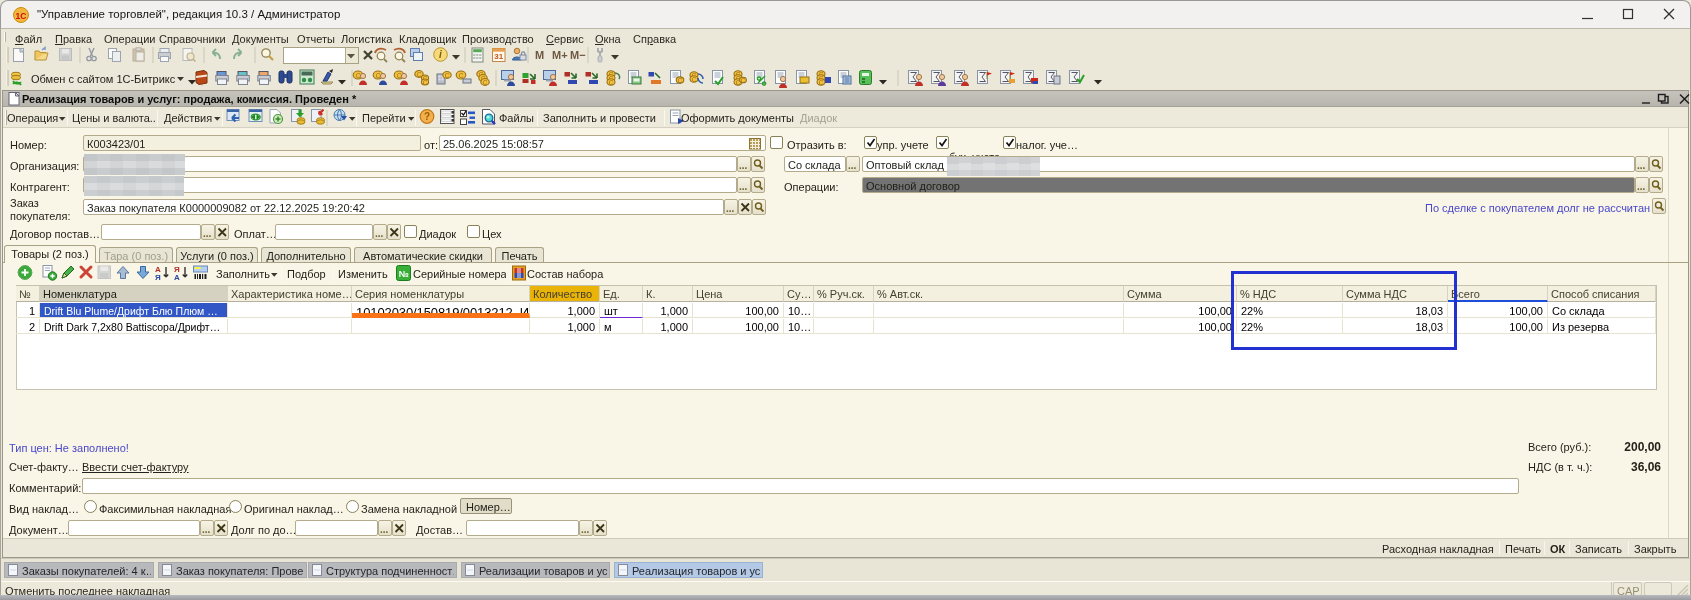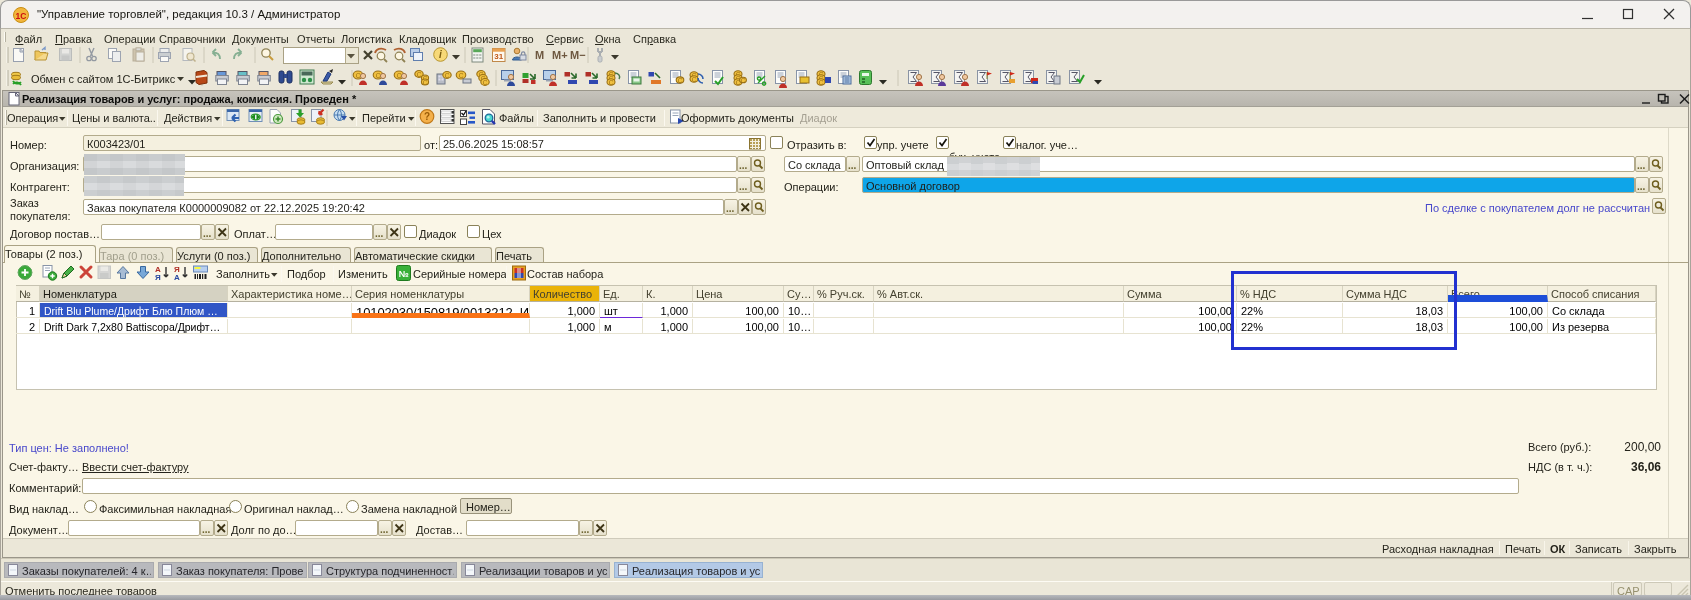--- a/index.html
+++ b/index.html
@@ -9,21 +9,21 @@
 .sbtn{position:absolute;background:linear-gradient(#f7f3e4,#e6e1cc);border:1px solid #b3ab8c;border-radius:2px}
 .cb{position:absolute;width:13px;height:13px;background:#fff;border:1px solid #8a8259;border-radius:2px}
 .radio{position:absolute;width:13px;height:13px;background:#fff;border:1px solid #8a8259;border-radius:50%}
 .link{position:absolute;font-size:11px;color:#4747cb;white-space:nowrap}
 .menu{position:absolute;top:4px;font-size:11px;color:#2a291f;white-space:nowrap}
 .ti{position:absolute;font-size:11px;color:#24231b;white-space:nowrap}
 .tsep{position:absolute;width:1px;height:16px;background:#cbc7b6;border-right:1px solid #fbf8ef}
 .hc{position:absolute;font-size:11px;color:#44412f;background:#f4f0df;border-right:1px solid #d7d3c0;padding:2px 0 0 3px;overflow:hidden;white-space:nowrap;height:16px}
 .cell{position:absolute;font-size:11px;color:#000;border-right:1px solid #e7e3d1;padding:2px 4px 0 4px;overflow:hidden;white-space:nowrap;height:15px}
 .cr{text-align:right}
-.tabi{position:absolute;background:#e9e5d4;border:1px solid #aaa284;border-bottom:none;border-radius:3px 3px 0 0;font-size:11px;color:#24231b;padding-top:2px;height:16px}
+.tabi{position:absolute;background:#e9e5d4;border:1px solid #aaa284;border-bottom:none;border-radius:3px 3px 0 0;font-size:11px;color:#24231b;text-align:center;padding-top:2px;height:16px}
 svg.abs{overflow:visible}
 </style></head>
 <body>
 <div class="abs" style="left:0;top:0;width:1691px;height:29px;background:#f3f1ef;border:1px solid #999;border-bottom:1px solid #b9b5a8;border-radius:8px 8px 0 0"></div>
 <svg class="abs" style="left:13px;top:7px" width="16" height="16">
     <circle cx="8" cy="8" r="7.5" fill="#f2b63c" stroke="#c88d12"></circle>
     <text x="8" y="11.5" font-size="8.5" font-weight="bold" fill="#c11" text-anchor="middle">1С</text>
   </svg>
 <div class="abs" style="left:37px;top:8px;font-size:11.5px;color:#15140f">"Управление торговлей", редакция 10.3 / Администратор</div>
 <svg class="abs" style="left:1582px;top:9px" width="100" height="12" stroke="#303030" stroke-width="1.2" fill="none">
@@ -634,21 +634,21 @@
 <div class="input" style="left:862px;top:156px;width:773px;height:16px;background:#fff">Оптовый склад</div>
 <div class="abs" style="left:947px;top:157px;width:93px;height:19px;background:conic-gradient(#d0d2d4 25%,#dedfe1 0 50%,#d8dadc 0 75%,#cccfd1 0) 0 0/24px 13px"></div>
 <div class="sbtn" style="left:1635px;top:156px;width:14px;height:16px"></div>
 <div class="abs" style="left:1637px;top:160px;font-size:10px;font-weight:bold;color:#6e6430;letter-spacing:0">...</div>
 <div class="sbtn" style="left:1649px;top:156px;width:14px;height:16px"></div>
 <svg class="abs" style="left:1651px;top:159px" width="11" height="11">
     <circle cx="4.5" cy="4" r="3" fill="none" stroke="#6e5e1e" stroke-width="1.4"></circle>
     <line x1="6.5" y1="6.5" x2="9.5" y2="9.5" stroke="#6e5e1e" stroke-width="1.8"></line>
   </svg>
 <div class="lbl" style="left:784px;top:181px">Операции:</div>
-<div class="input" style="left:862px;top:177px;width:773px;height:16px;background:#0ea5e9">Основной договор</div>
+<div class="input" style="left:862px;top:177px;width:773px;height:16px;background:#737373">Основной договор</div>
 <div class="sbtn" style="left:1635px;top:177px;width:14px;height:16px"></div>
 <div class="abs" style="left:1637px;top:181px;font-size:10px;font-weight:bold;color:#6e6430;letter-spacing:0">...</div>
 <div class="sbtn" style="left:1649px;top:177px;width:14px;height:16px"></div>
 <svg class="abs" style="left:1651px;top:180px" width="11" height="11">
     <circle cx="4.5" cy="4" r="3" fill="none" stroke="#6e5e1e" stroke-width="1.4"></circle>
     <line x1="6.5" y1="6.5" x2="9.5" y2="9.5" stroke="#6e5e1e" stroke-width="1.8"></line>
   </svg>
 <div class="link" style="left:1425px;top:202px">По сделке с покупателем долг не рассчитан</div>
 <div class="sbtn" style="left:1652px;top:198px;width:14px;height:16px"></div>
 <svg class="abs" style="left:1654px;top:201px" width="11" height="11">
@@ -765,21 +765,21 @@
 <div class="hc" style="left:530px;top:286px;width:70px;background:#eab308;color:#44412f;border-bottom:1px solid #b5b1a0">Количество</div>
 <div class="hc" style="left:600px;top:286px;width:43px;background:#f4f0df;color:#44412f;border-bottom:1px solid #b5b1a0">Ед.</div>
 <div class="hc" style="left:643px;top:286px;width:50px;background:#f4f0df;color:#44412f;border-bottom:1px solid #b5b1a0">К.</div>
 <div class="hc" style="left:693px;top:286px;width:91px;background:#f4f0df;color:#44412f;border-bottom:1px solid #b5b1a0">Цена</div>
 <div class="hc" style="left:784px;top:286px;width:30px;background:#f4f0df;color:#44412f;border-bottom:1px solid #b5b1a0">Су…</div>
 <div class="hc" style="left:814px;top:286px;width:60px;background:#f4f0df;color:#44412f;border-bottom:1px solid #b5b1a0">% Руч.ск.</div>
 <div class="hc" style="left:874px;top:286px;width:250px;background:#f4f0df;color:#44412f;border-bottom:1px solid #b5b1a0">% Авт.ск.</div>
 <div class="hc" style="left:1124px;top:286px;width:113px;background:#f4f0df;color:#44412f;border-bottom:1px solid #b5b1a0">Сумма</div>
 <div class="hc" style="left:1237px;top:286px;width:106px;background:#f4f0df;color:#44412f;border-bottom:1px solid #b5b1a0">% НДС</div>
 <div class="hc" style="left:1343px;top:286px;width:105px;background:#f4f0df;color:#44412f;border-bottom:1px solid #b5b1a0">Сумма НДС</div>
-<div class="hc" style="left:1448px;top:286px;width:100px;background:#f4f0df;color:#44412f;border-bottom:7px solid #1d4ed8">Всего</div>
+<div class="hc" style="left:1448px;top:286px;width:100px;background:#f4f0df;color:#44412f;border-bottom:2px solid #1d4ed8">Всего</div>
 <div class="hc" style="left:1548px;top:286px;width:108px;background:#f4f0df;color:#44412f;border-bottom:1px solid #b5b1a0">Способ списания</div>
 <div class="cell cr" style="left:16px;top:303px;width:24px;border-bottom:1px solid #e7e3d1">1</div>
 <div class="cell" style="left:40px;top:303px;width:188px;border-bottom:1px solid #e7e3d1;text-overflow:ellipsis;font-size:10.5px;background:#3156c6;color:#fff">Drift Blu Plume/Дрифт Блю Плюм 40…</div>
 <div class="cell" style="left:228px;top:303px;width:124px;border-bottom:1px solid #e7e3d1"></div>
 <div class="cell" style="left:352px;top:303px;width:178px;border-bottom:5px solid #f97316;font-size:13px;letter-spacing:-0.1px">10102030/150819/0013212, Италия</div>
 <div class="cell cr" style="left:530px;top:303px;width:70px;border-bottom:1px solid #e7e3d1">1,000</div>
 <div class="cell" style="left:600px;top:303px;width:43px;border-bottom:1px solid #6d28d9">шт</div>
 <div class="cell cr" style="left:643px;top:303px;width:50px;border-bottom:1px solid #e7e3d1">1,000</div>
 <div class="cell cr" style="left:693px;top:303px;width:91px;border-bottom:1px solid #e7e3d1">100,00</div>
 <div class="cell" style="left:784px;top:303px;width:30px;border-bottom:1px solid #e7e3d1">10…</div>
@@ -839,21 +839,21 @@
   </svg>
 <div class="lbl" style="left:416px;top:524px">Достав…</div>
 <div class="input" style="left:466px;top:520px;width:113px;height:16px;background:#fff"></div>
 <div class="sbtn" style="left:579px;top:520px;width:14px;height:16px"></div>
 <div class="abs" style="left:581px;top:524px;font-size:10px;font-weight:bold;color:#6e6430">...</div>
 <div class="sbtn" style="left:593px;top:520px;width:14px;height:16px"></div>
 <svg class="abs" style="left:596px;top:524px" width="9" height="9">
     <path d="M0.5 0.5 L8 8 M8 0.5 L0.5 8" stroke="#3e3517" stroke-width="1.8"></path>
   </svg>
 <div class="lbl" style="left:1528px;top:441px">Всего (руб.):</div>
-<div class="lbl" style="left:1561px;top:440px;width:100px;text-align:right;font-weight:normal;font-size:12px">200,00</div>
+<div class="lbl" style="left:1561px;top:440px;width:100px;text-align:right;font-weight:bold;font-size:12px">200,00</div>
 <div class="lbl" style="left:1528px;top:461px">НДС (в т. ч.):</div>
 <div class="lbl" style="left:1561px;top:460px;width:100px;text-align:right;font-weight:bold;font-size:12px">36,06</div>
 <div class="abs" style="left:3px;top:538px;width:1685px;height:19px;background:#ebe7d8;border-top:1px solid #cfcbbb"></div>
 <div class="lbl" style="left:1382px;top:543px">Расходная накладная</div>
 <div class="lbl" style="left:1505px;top:543px">Печать</div>
 <div class="lbl" style="left:1550px;top:543px;font-weight:bold">ОК</div>
 <div class="lbl" style="left:1575px;top:543px">Записать</div>
 <div class="lbl" style="left:1634px;top:543px">Закрыть</div>
 <div class="abs" style="left:1499px;top:541px;width:1px;height:14px;background:#cac6b6;border-right:1px solid #f8f5ea"></div>
 <div class="abs" style="left:1544px;top:541px;width:1px;height:14px;background:#cac6b6;border-right:1px solid #f8f5ea"></div>
@@ -884,21 +884,21 @@
     <line x1="2" y1="6" x2="8" y2="6" stroke="#cfd8e2"></line>
   </svg>
 <div class="abs" style="left:479px;top:565px;font-size:11px;color:#26262a;white-space:nowrap;overflow:hidden;width:128px">Реализации товаров и ус…</div>
 <div class="abs" style="left:614px;top:562px;width:149px;height:16px;background:#b3c9e6;border:1px solid #97b2d2"></div>
 <svg class="abs" style="left:618px;top:564px" width="12" height="13">
     <rect x="0.5" y="0.5" width="9" height="11" fill="#f4f7fa" stroke="#889"></rect>
     <line x1="2" y1="6" x2="8" y2="6" stroke="#cfd8e2"></line>
   </svg>
 <div class="abs" style="left:632px;top:565px;font-size:11px;color:#26262a;white-space:nowrap;overflow:hidden;width:128px">Реализация товаров и ус…</div>
 <div class="abs" style="left:1px;top:581px;width:1689px;height:19px;background:#ece8da;border-top:1px solid #fdfbf4"></div>
-<div class="abs" style="left:5px;top:585px;font-size:11px;color:#2a291f">Отменить последнее товаров</div>
+<div class="abs" style="left:5px;top:585px;font-size:11px;color:#2a291f">Отменить последнее накладная</div>
 <div class="abs" style="left:1611px;top:582px;width:1px;height:14px;background:#cdc9b8"></div>
 <div class="abs" style="left:1613px;top:582px;width:29px;height:14px;border:1px solid #cdc9b8;border-radius:2px"></div>
 <div class="abs" style="left:1617px;top:585px;font-size:11px;color:#96906e">CAP</div>
 <div class="abs" style="left:1644px;top:582px;width:28px;height:14px;border:1px solid #cdc9b8;border-radius:2px"></div>
 <div class="abs" style="left:1704px;top:585px;font-size:11px;color:#24231b">NUM</div>
 <svg class="abs" style="left:1677px;top:585px" width="12" height="11">
     <g stroke="#c9c5b2" stroke-width="1.4">
       <line x1="11" y1="0" x2="0" y2="11"></line>
       <line x1="11" y1="4" x2="4" y2="11"></line>
       <line x1="11" y1="8" x2="8" y2="11"></line>

